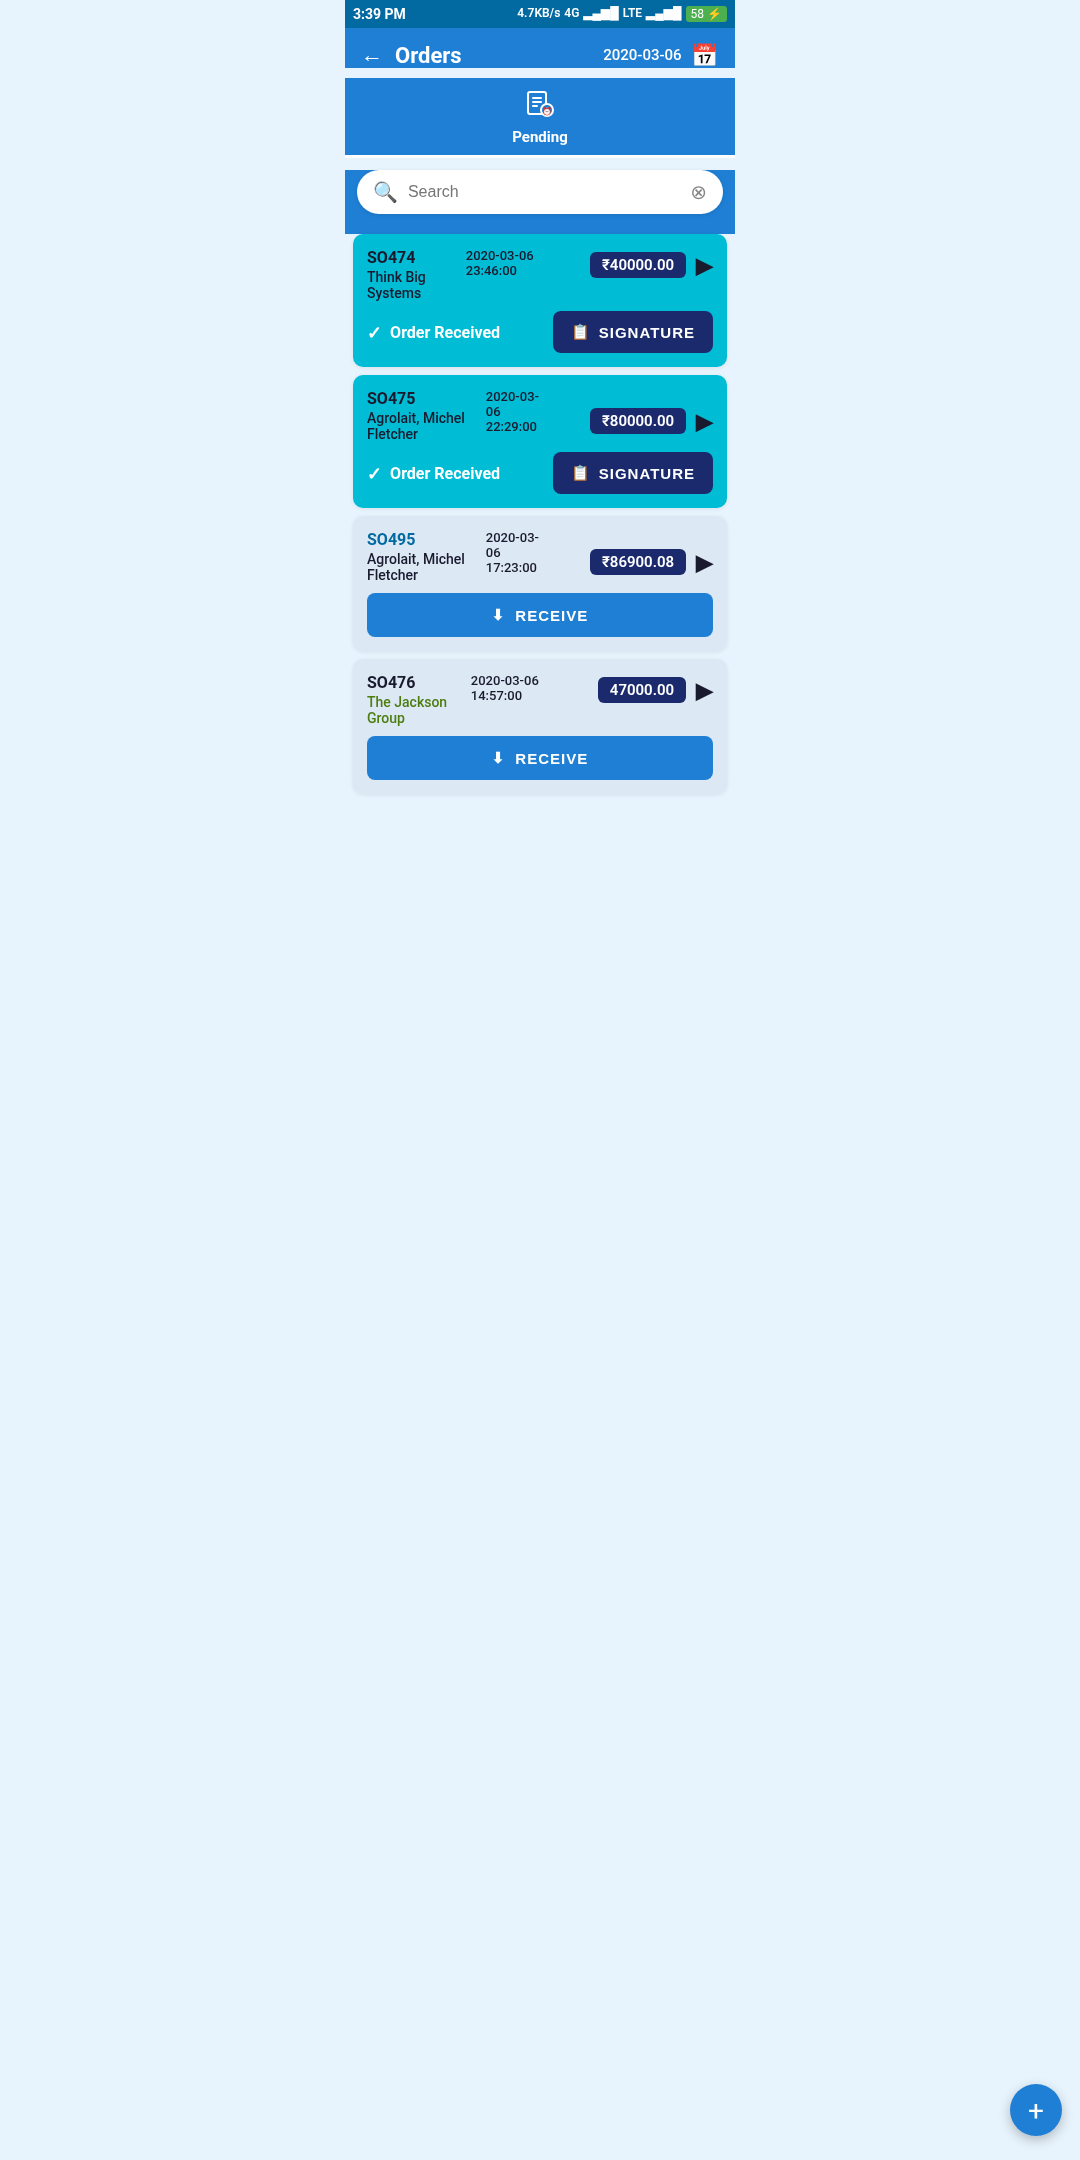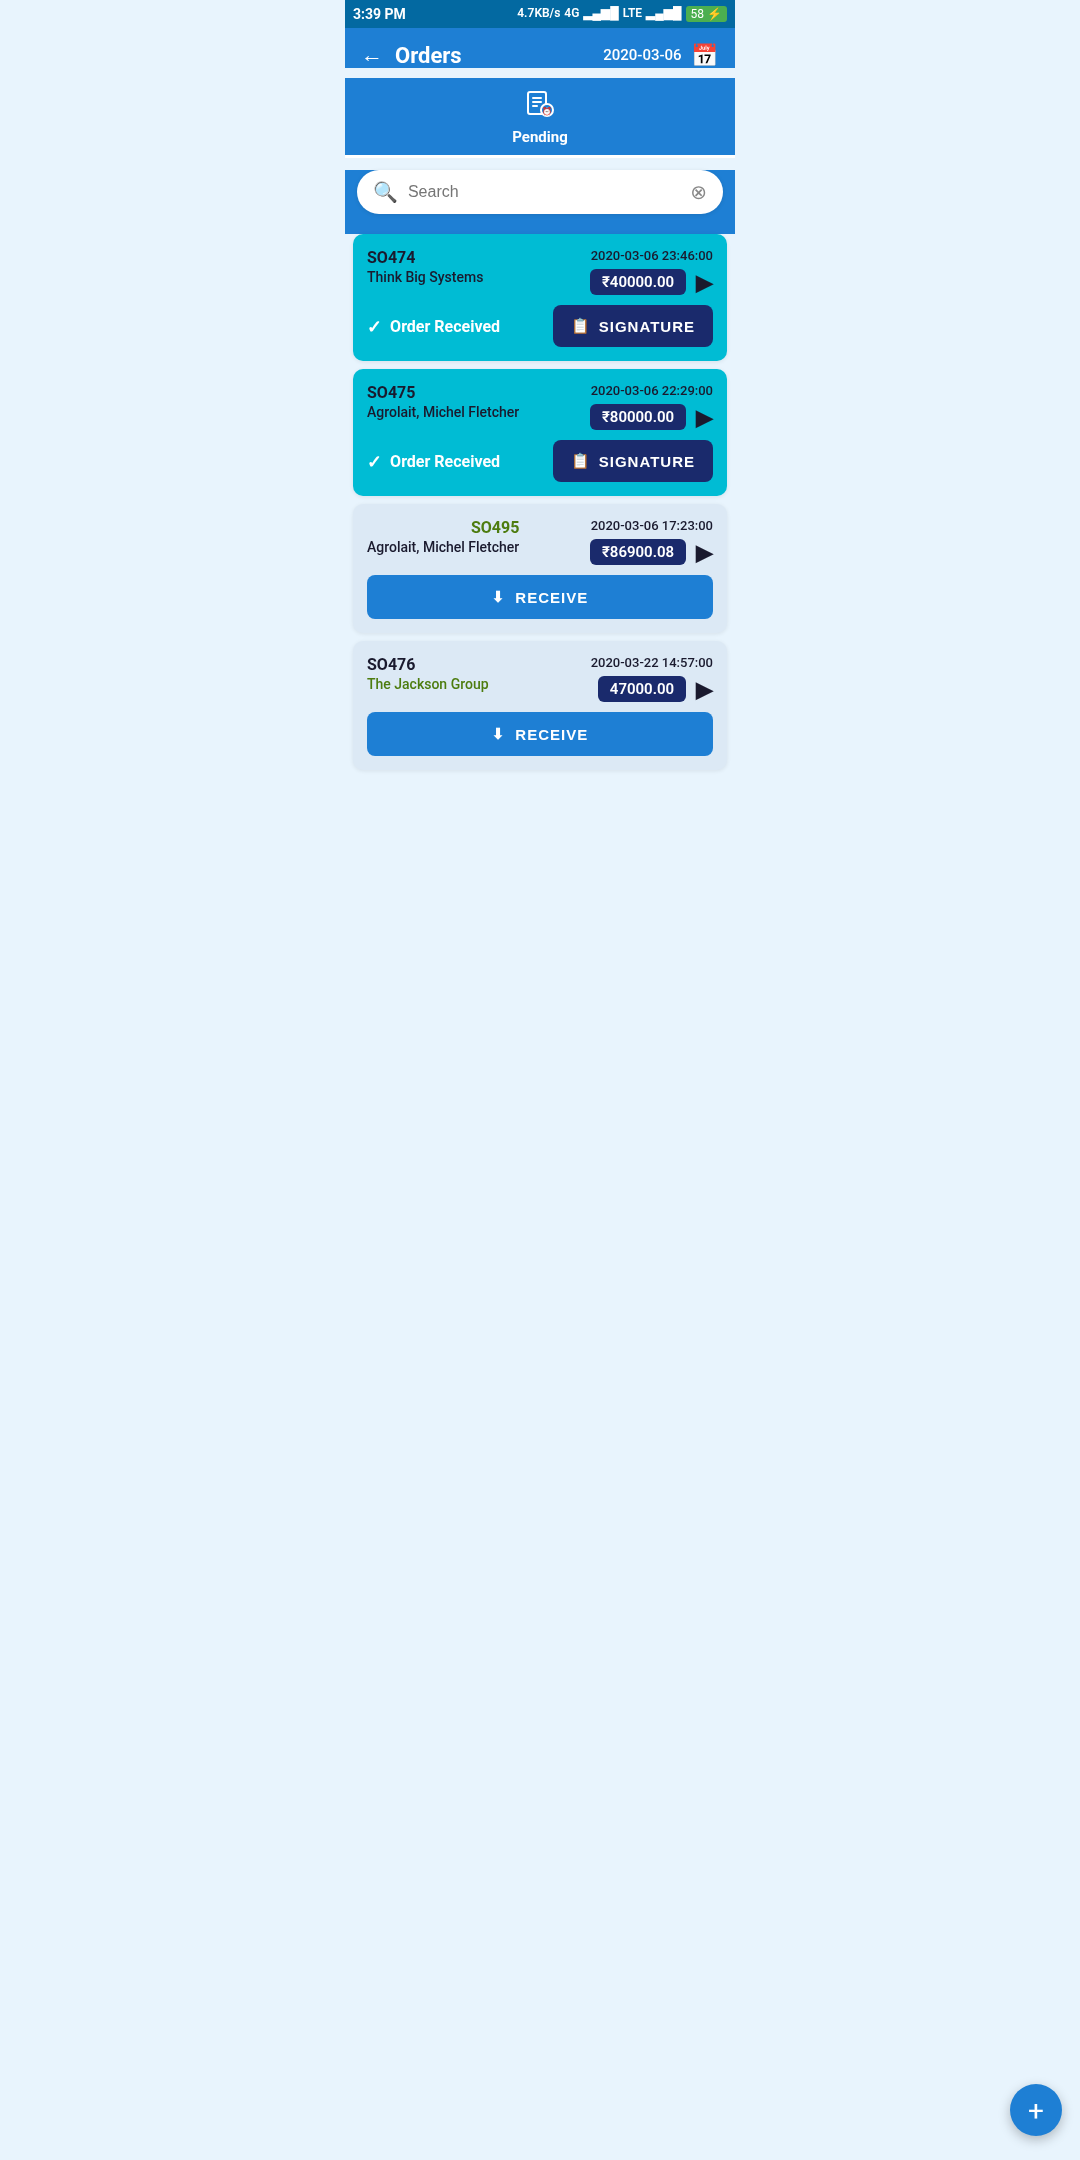--- a/index.html
+++ b/index.html
@@ -108,21 +108,21 @@
 
     .order-card-top {
       display: flex;
       justify-content: space-between;
       align-items: flex-start;
       margin-bottom: 6px;
     }
     .order-info { display: flex; flex-direction: column; gap: 2px; }
     .order-id { font-size: 16px; font-weight: 700; color: #1a1a2e; }
     .order-company { font-size: 14px; font-weight: 500; color: #1a1a2e; }
-    .order-right { display: flex; flex-direction: column; align-items: flex-end; gap: 6px; }
+    .order-right { display: flex; flex-direction: row; align-items: flex-end; gap: 6px; }
     .order-datetime { font-size: 13px; color: #1a1a2e; font-weight: 500; }
     .order-amount-row { display: flex; align-items: center; gap: 10px; }
     .amount-badge {
       background: #1a2a6c;
       color: white;
       border-radius: 6px;
       padding: 4px 12px;
       font-size: 15px;
       font-weight: 600;
       margin-left: 40px;
@@ -310,21 +310,21 @@
       <button class="signature-btn">
         <span>📋</span>
         <span>SIGNATURE</span>
       </button>
     </div>
   </div>
 
   <div class="order-card pending">
     <div class="order-card-top">
       <div class="order-info">
-        <span class="order-id" style="color:#4d7c0f;text-align:right;">SO495</span>
+        <span class="order-id" style="color:#0369a1;">SO495</span>
         <span class="order-company" style="color:#1a1a2e;">Agrolait, Michel Fletcher</span>
       </div>
       <div class="order-right">
         <span class="order-datetime" style="color:#1a1a2e;">2020-03-06 17:23:00</span>
         <div class="order-amount-row">
           <span class="amount-badge">₹86900.08</span>
           <span class="arrow-btn" style="color:#1a1a2e;">▶</span>
         </div>
       </div>
     </div>
@@ -334,21 +334,21 @@
     </button>
   </div>
 
   <div class="order-card pending">
     <div class="order-card-top">
       <div class="order-info">
         <span class="order-id" style="color:#1a1a2e;">SO476</span>
         <span class="order-company" style="color:#4d7c0f;">The Jackson Group</span>
       </div>
       <div class="order-right">
-        <span class="order-datetime" style="color:#1a1a2e;">2020-03-22 14:57:00</span>
+        <span class="order-datetime" style="color:#1a1a2e;">2020-03-06 14:57:00</span>
         <div class="order-amount-row">
           <span class="amount-badge">47000.00</span>
           <span class="arrow-btn" style="color:#1a1a2e;">▶</span>
         </div>
       </div>
     </div>
     <button class="receive-btn">
       <span>⬇</span>
       <span>RECEIVE</span>
     </button>

